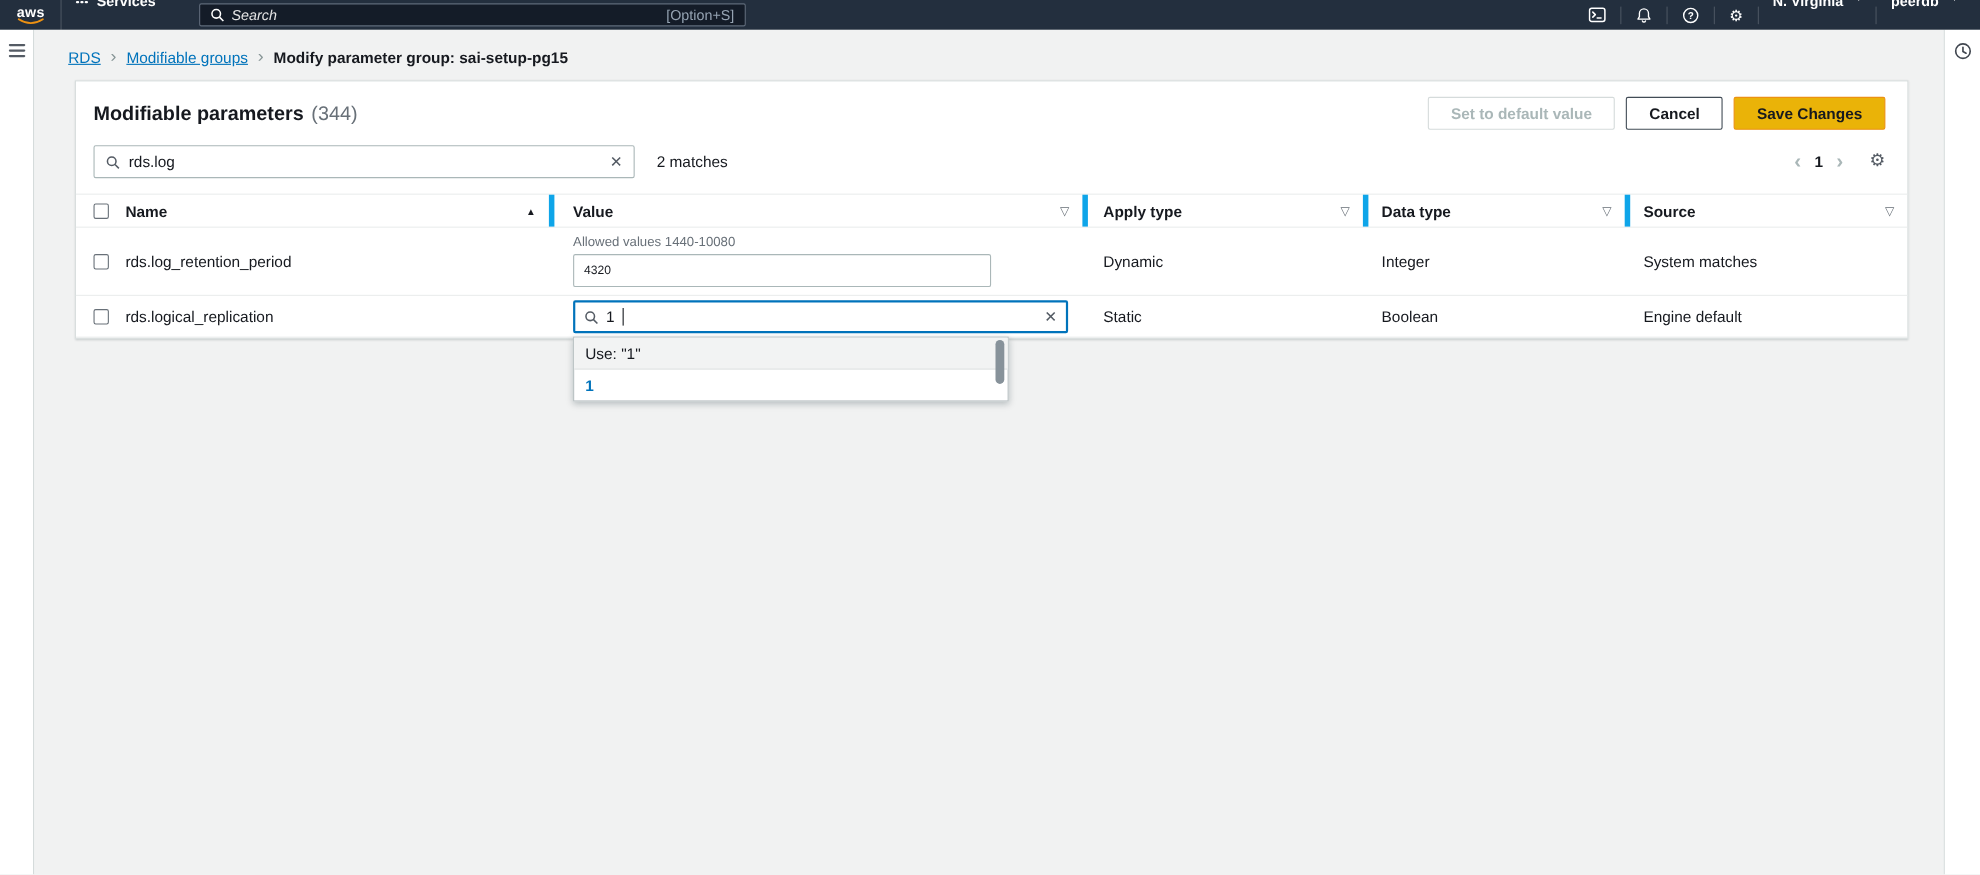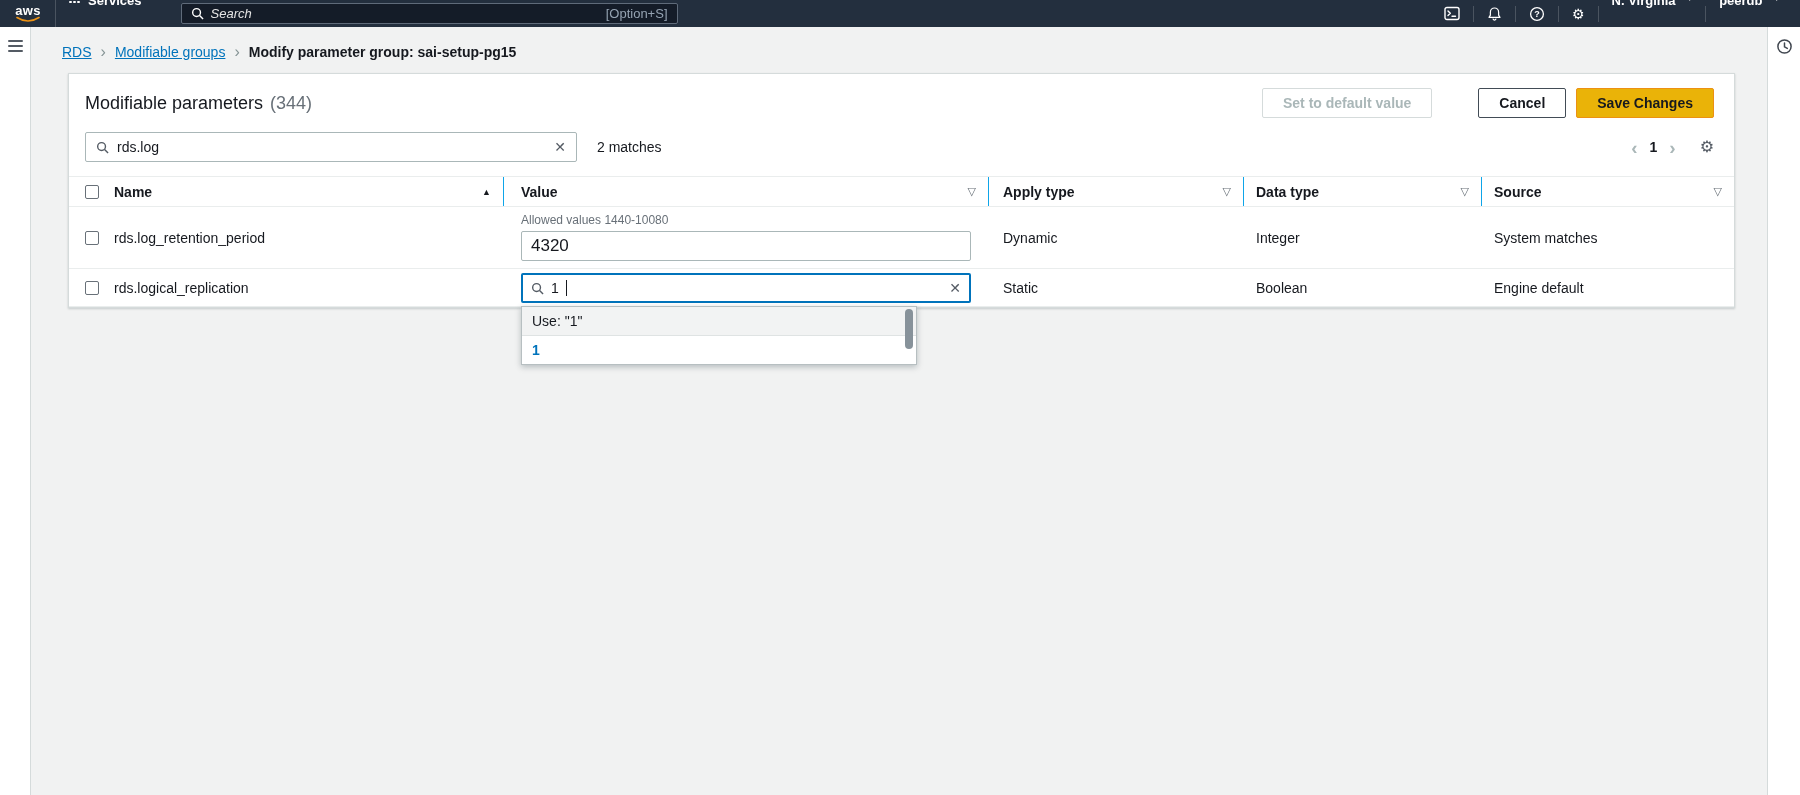--- a/index.html
+++ b/index.html
@@ -56,67 +56,67 @@
   .crumb-sep { color:#879596; font-size:16px; line-height:12px; font-weight:400; }
   .crumb-current { color:#16191f; font-weight:700; }
 
   
   .card {
     margin:13px 32px 0 37px; background:#fff;
     border:1px solid #d5dbdb; box-shadow:0 1px 2px rgba(0,28,36,.18);
     position:relative;
   }
   .card-head { display:flex; align-items:center; padding:14px 20px 14px 16px; }
-  .card-title { font-size:18px; font-weight:400; }
+  .card-title { font-size:18px; font-weight:700; }
   .card-count { font-size:18px; color:#687078; margin-left:7px; font-weight:400; }
   .head-buttons { margin-left:auto; display:flex; gap:10px; }
   .btn {
     height:30px; border-radius:2px; font-size:14px; font-weight:700;
     padding:0 20px; display:flex; align-items:center; cursor:pointer;
     font-family:inherit; background:#fff; border:1px solid transparent;
   }
   .btn-disabled { border-color:#d5dbdb; color:#aab7b8; cursor:default; }
-  .btn-normal { border-color:#424c56; color:#16191f;margin-left:36px; }
+  .btn-normal { border-color:#424c56; color:#16191f; }
   .btn-primary { background:#eab308; border-color:#ec9113; color:#16191f; }
 
   .toolbar { display:flex; align-items:center; padding:0 20px 0 16px; }
   .filter-box {
     width:492px; height:30px; border:1px solid #aab7b8; border-radius:2px;
     display:flex; align-items:center; padding:0 10px; gap:8px; background:#fff;
   }
   .filter-box .val { font-size:14px; color:#16191f; }
   .clear-x { margin-left:auto; color:#545b64; font-size:14px; cursor:pointer; line-height:1; }
   .matches { margin-left:20px; color:#16191f; }
   .pagination { margin-left:auto; display:flex; align-items:center; }
   .pg-arrow { color:#aab7b8; font-size:19px; font-weight:700; line-height:1; padding:0 4px; cursor:default; }
   .pg-num { font-weight:700; margin:0 8px; }
   .pg-gear { margin-left:20px; color:#545b64; font-size:16px; cursor:pointer; line-height:1; }
 
   
   .tbl { margin-top:14px; border-top:1px solid #eaeded; }
   .tr { display:grid; grid-template-columns:37px 398px 485px 255px 238px 1fr; }
   .thead { height:30px; border-bottom:1px solid #eaeded; font-weight:700; }
   .th { display:flex; align-items:center; padding-left:8px; }
-  .th.bordered { border-right:1px solid #0ea5e9; }
+  .th.bordered { border-right:5px solid #0ea5e9; }
   .th .sort { margin-left:auto; margin-right:12px; font-size:9px; color:#16191f; }
   .th .flt { margin-left:auto; margin-right:12px; font-size:11px; color:#687078; cursor:pointer; }
   .cb-cell { display:flex; align-items:center; justify-content:flex-start; padding-left:16px; }
   .checkbox { width:14px; height:14px; border:1px solid #687078; border-radius:2px; background:#fff; cursor:pointer; }
   .row1 { height:62px; border-bottom:1px solid #eaeded; }
   .row2 { height:38px; border-bottom:1px solid #eaeded; }
   .cell { display:flex; align-items:center; font-size:14px; color:#16191f; }
   .cell.name { padding-left:8px; }
   .cell.apply { padding-left:14px; }
   .cell.dtype { padding-left:12px; }
   .cell.source { padding-left:12px; }
   .valcell1 { padding:6px 0 0 17px; }
   .hint { font-size:12px; color:#687078; margin-bottom:4px; }
   .tinput {
-    width:450px; height:30px; border:1px solid #aab7b8; border-radius:2px;
-    display:flex; align-items:center; padding:0 9px; font-size:17px; background:#fff; cursor:text;
+    width:380px; height:30px; border:1px solid #aab7b8; border-radius:2px;
+    display:flex; align-items:center; padding:0 9px; font-size:11px; background:#fff; cursor:text;
   }
   .valcell2 { position:relative; padding:4px 0 0 17px; }
   .combo {
     width:450px; height:30px; border:2px solid #0073bb; border-radius:2px;
     display:flex; align-items:center; padding:0 8px; gap:7px; background:#fff; cursor:text;
   }
   .combo .q { font-size:14px; }
   .cursorbar { width:1px; height:16px; background:#16191f; }
 
   .dropdown {

